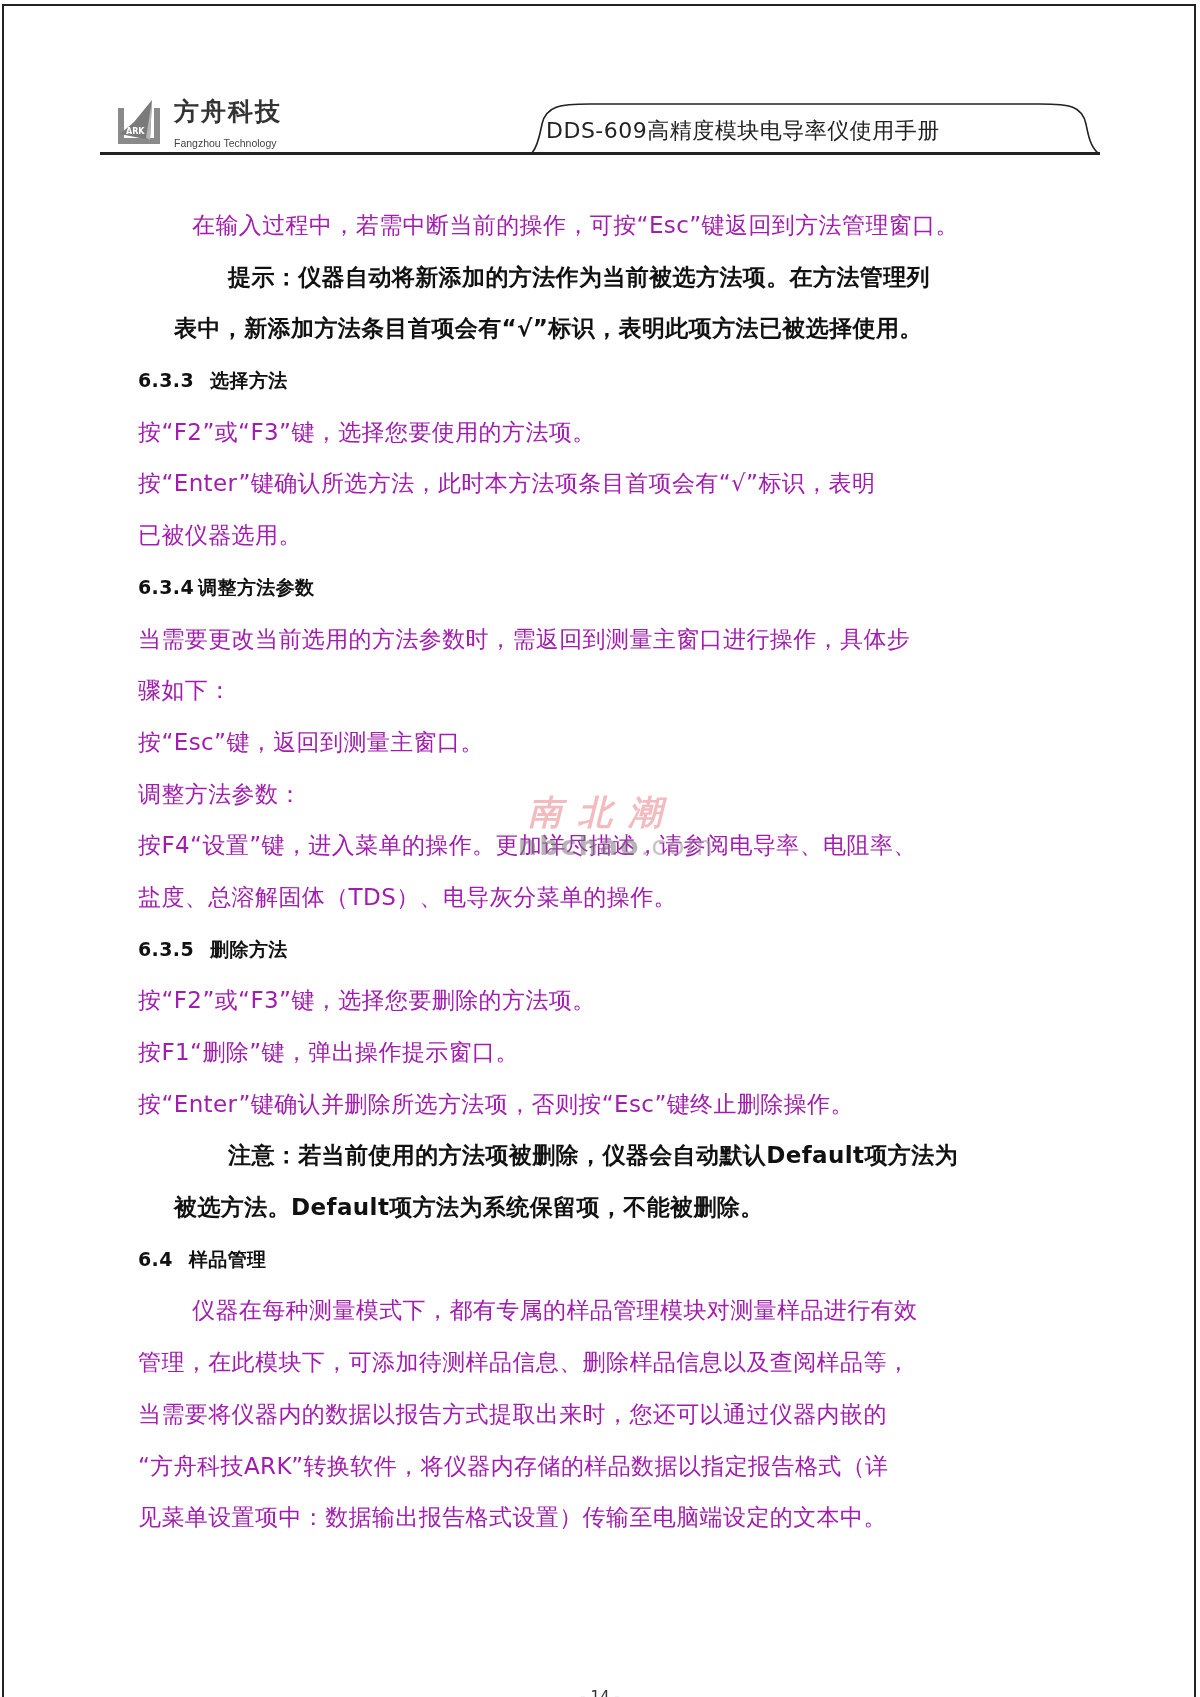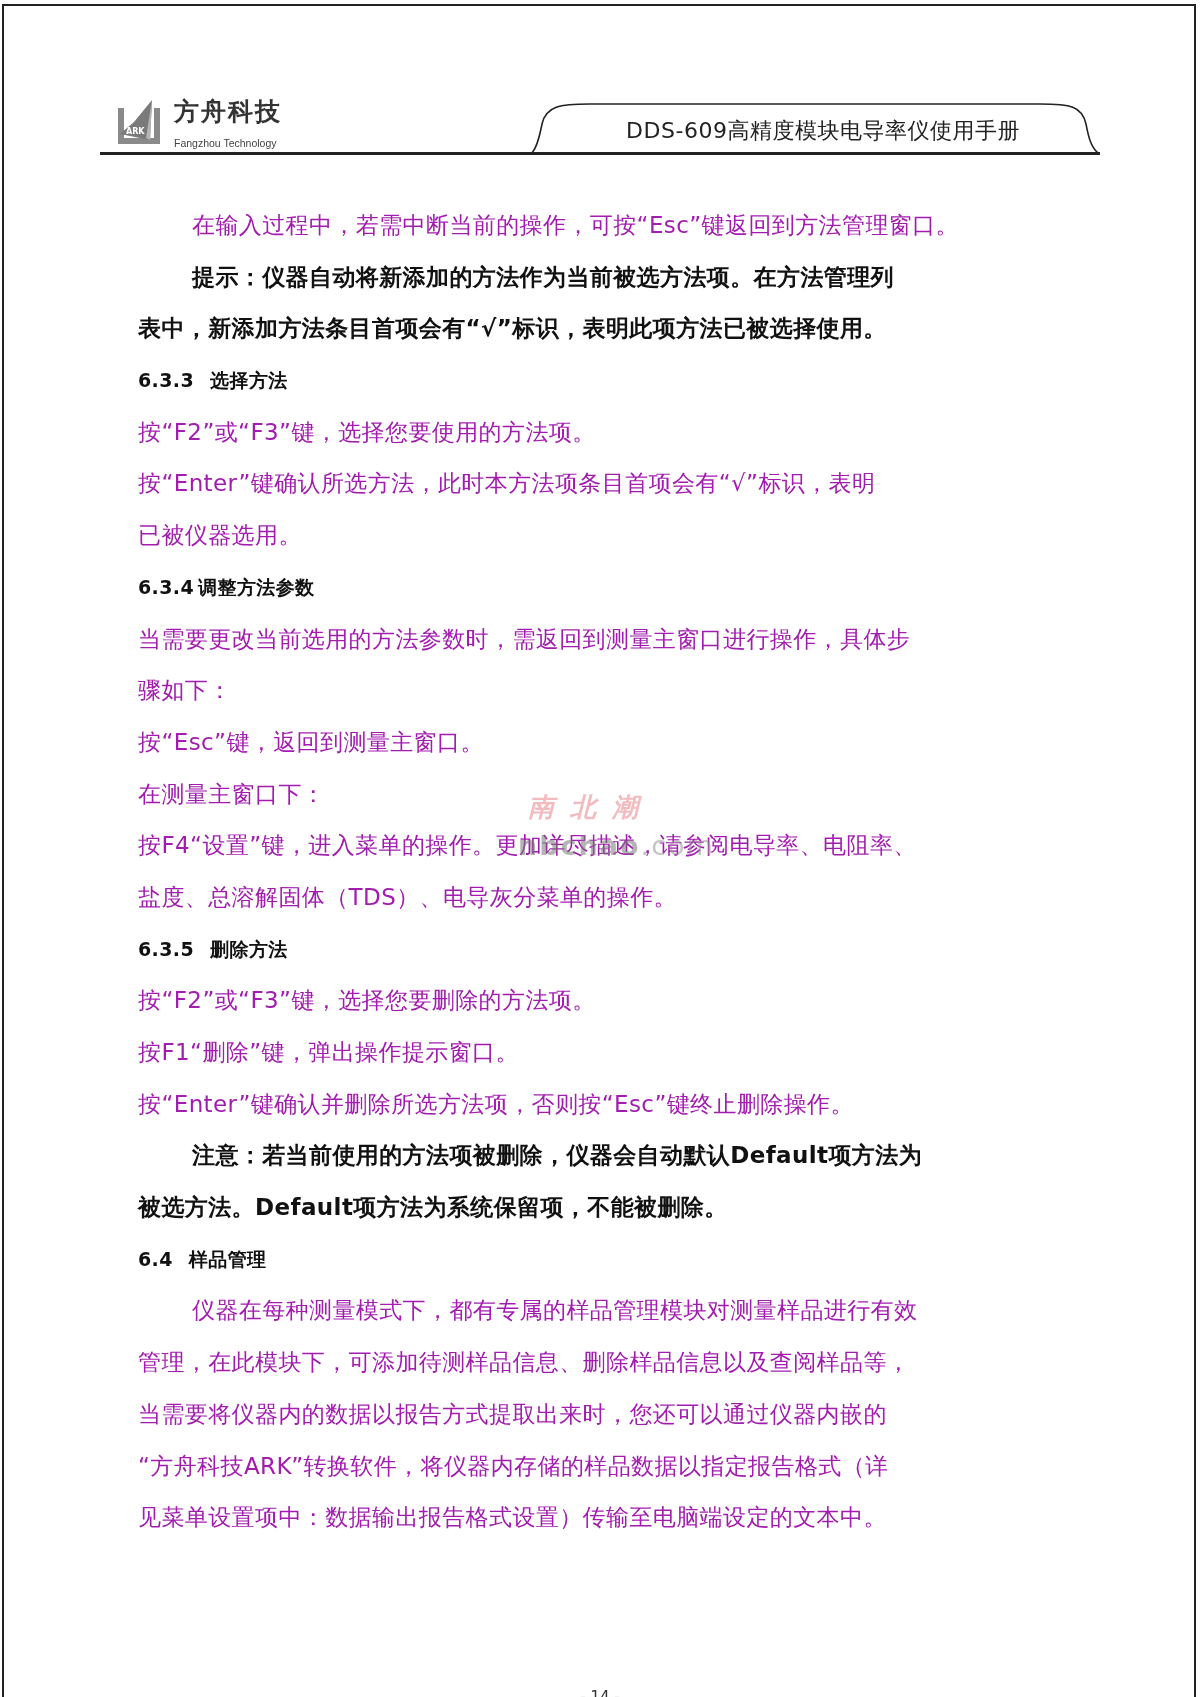--- a/index.html
+++ b/index.html
@@ -81,21 +81,21 @@
     .manual-tab svg {
       position: absolute;
       left: 0;
       top: 0;
     }
     .manual-title {
       position: absolute;
       left: 16px;
       right: 0;
       top: 20px;
-      text-align: center;
+      text-align: left;
       font-family: "DejaVu Sans", sans-serif;
       font-size: 22px;
       color: #222;
       letter-spacing: 0.5px;
     }
     
     .content {
       position: absolute;
       left: 138px;
       top: 200px;
@@ -103,38 +103,38 @@
     }
     .line {
       font-size: 23px;
       line-height: 51.7px;
       height: 51.7px;
       white-space: nowrap;
       color: #a21caf;
       letter-spacing: 0.4px;
     }
     .indent { padding-left: 54px; }
-    .bold { font-weight: bold; color: #111; }
+    .bold { font-weight: bold; color: #111; margin-left: 36px; }
     .heading { font-weight: bold; font-size: 19px; color: #111; }
     .heading .num { margin-right: 16px; }
     .heading .num.tight { margin-right: 4px; }
     
     .watermark {
       position: absolute;
       left: 518px;
       top: 790px;
       width: 180px;
       height: 90px;
       pointer-events: none;
     }
     .wm-cn {
       position: absolute;
       left: 10px;
       top: 0;
-      font-size: 26px;
+      font-size: 34px;
       font-weight: bold;
       color: rgba(220, 60, 70, 0.35);
       letter-spacing: 16px;
       font-style: italic;
       font-family: "DejaVu Serif", serif;
     }
     .wm-en {
       position: absolute;
       left: 0;
       top: 40px;
@@ -199,21 +199,21 @@
   <div class="line">按“F2”或“F3”键，选择您要使用的方法项。</div>
   <div class="line">按“Enter”键确认所选方法，此时本方法项条目首项会有“√”标识，表明</div>
   <div class="line">已被仪器选用。</div>
 
   <div class="line heading">
     <span class="num tight">6.3.4</span><span>调整方法参数</span>
   </div>
   <div class="line">当需要更改当前选用的方法参数时，需返回到测量主窗口进行操作，具体步</div>
   <div class="line">骤如下：</div>
   <div class="line">按“Esc”键，返回到测量主窗口。</div>
-  <div class="line">在测量主窗口下：</div>
+  <div class="line">调整方法参数：</div>
   <div class="line">按F4“设置”键，进入菜单的操作。更加详尽描述，请参阅电导率、电阻率、</div>
   <div class="line">盐度、总溶解固体（TDS）、电导灰分菜单的操作。</div>
 
   <div class="line heading">
     <span class="num">6.3.5</span><span>删除方法</span>
   </div>
   <div class="line">按“F2”或“F3”键，选择您要删除的方法项。</div>
   <div class="line">按F1“删除”键，弹出操作提示窗口。</div>
   <div class="line">按“Enter”键确认并删除所选方法项，否则按“Esc”键终止删除操作。</div>
   <div class="line indent bold">注意：若当前使用的方法项被删除，仪器会自动默认Default项方法为</div>

